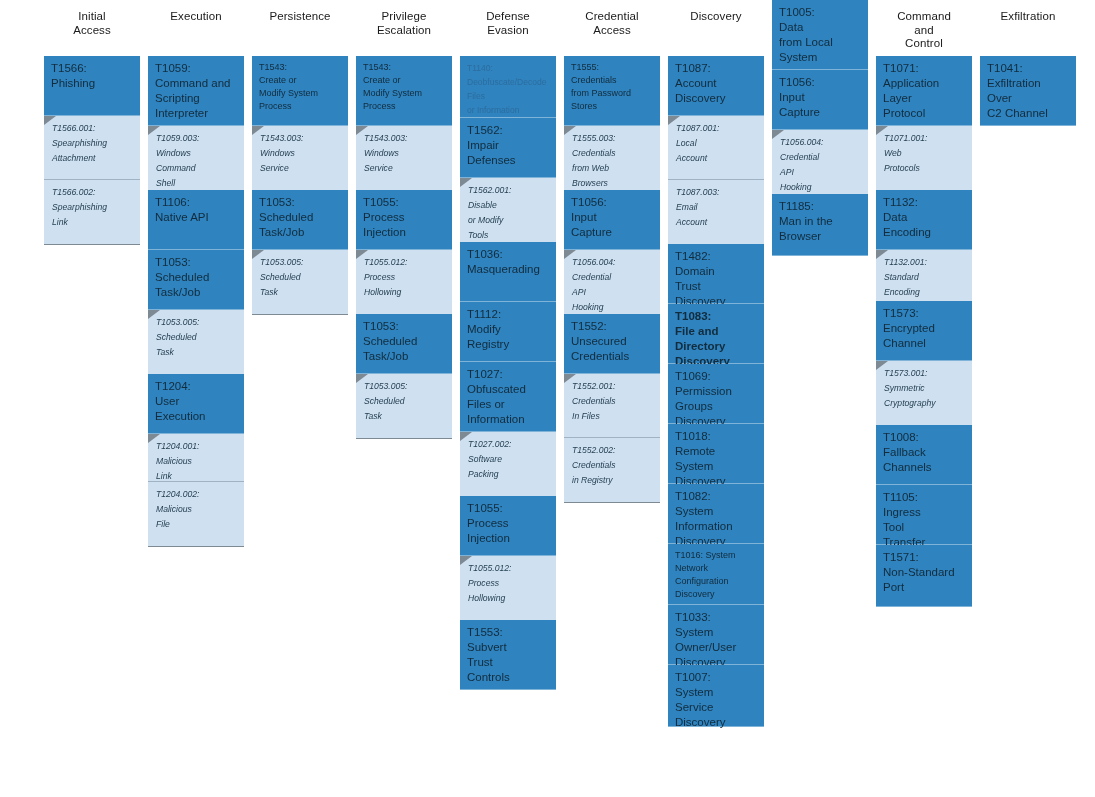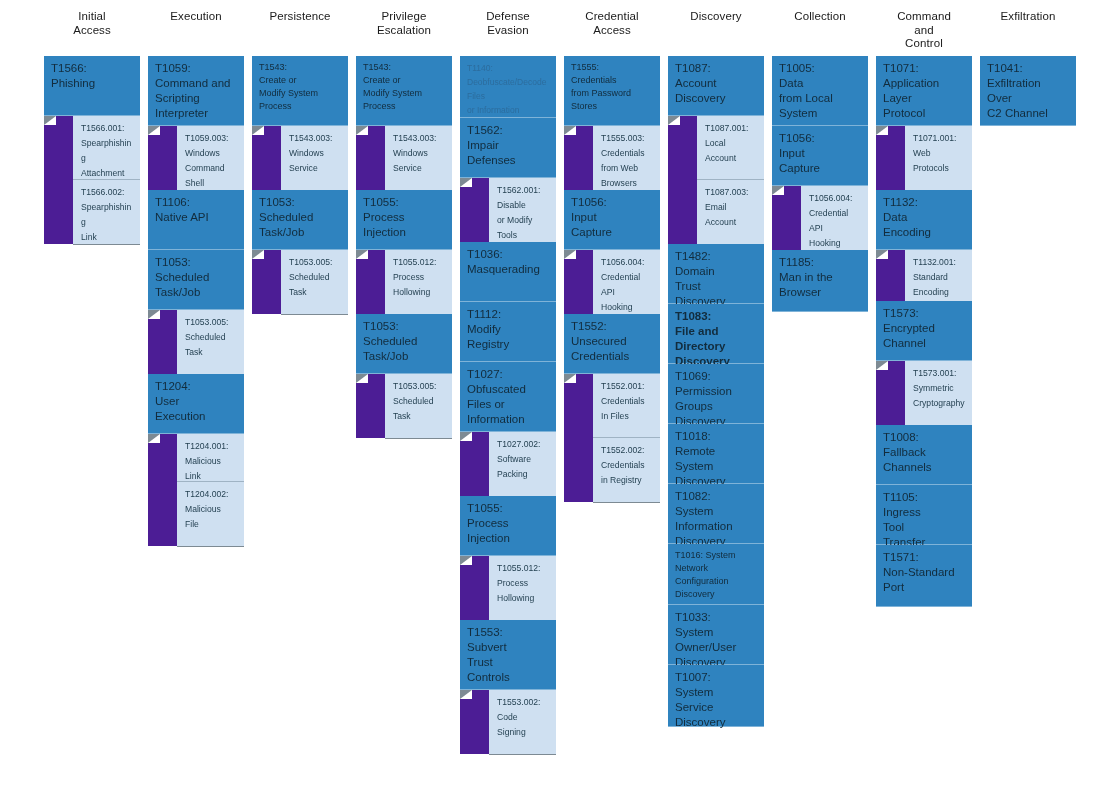--- a/index.html
+++ b/index.html
@@ -62,23 +62,24 @@
     line-height:14px;
   }
   .tech.small{
     font-size:9px;
     line-height:13px;
   }
 
   
   .subgroup{
     position:relative;
-    padding-left:29px;
-    background:#4c1d95;
+    padding-left:0;
+    background:#0f172a;
     box-sizing:border-box;
+    font-style:italic;
   }
   .subgroup::before{
     content:"";
     position:absolute;
     left:0;top:0;
     width:12px;height:9px;
     background:#ffffff;
   }
   .subgroup::after{
     content:"";
@@ -331,27 +332,20 @@
             <div>Process</div>
             <div>Hollowing</div>
           </div>
         </div>
         <div class="tech" title="T1553: Subvert Trust Controls" style="height: 70px;">
           <div>T1553:</div>
           <div>Subvert</div>
           <div>Trust</div>
           <div>Controls</div>
         </div>
-        <div class="subgroup">
-          <div class="sub" title="T1553.002: Code Signing" style="height: 64px;">
-            <div>T1553.002:</div>
-            <div>Code</div>
-            <div>Signing</div>
-          </div>
-        </div>
       </div>
     </div>
     <div class="tactic-col">
       <div class="tactic-header">
         <div>
           <div>Credential</div>
           <div>Access</div>
         </div>
       </div>
       <div class="tactic-body">
@@ -469,25 +463,20 @@
         </div>
         <div class="tech" title="T1007: System Service Discovery" style="height: 62px;">
           <div>T1007:</div>
           <div>System</div>
           <div>Service</div>
           <div>Discovery</div>
         </div>
       </div>
     </div>
     <div class="tactic-col">
-      <div class="tactic-header">
-        <div>
-          <div>Collection</div>
-        </div>
-      </div>
       <div class="tactic-body">
         <div class="tech" title="T1005: Data from Local System" style="height: 70px;">
           <div>T1005:</div>
           <div>Data</div>
           <div>from Local</div>
           <div>System</div>
         </div>
         <div class="tech" title="T1056: Input Capture" style="height: 60px;">
           <div>T1056:</div>
           <div>Input</div>

